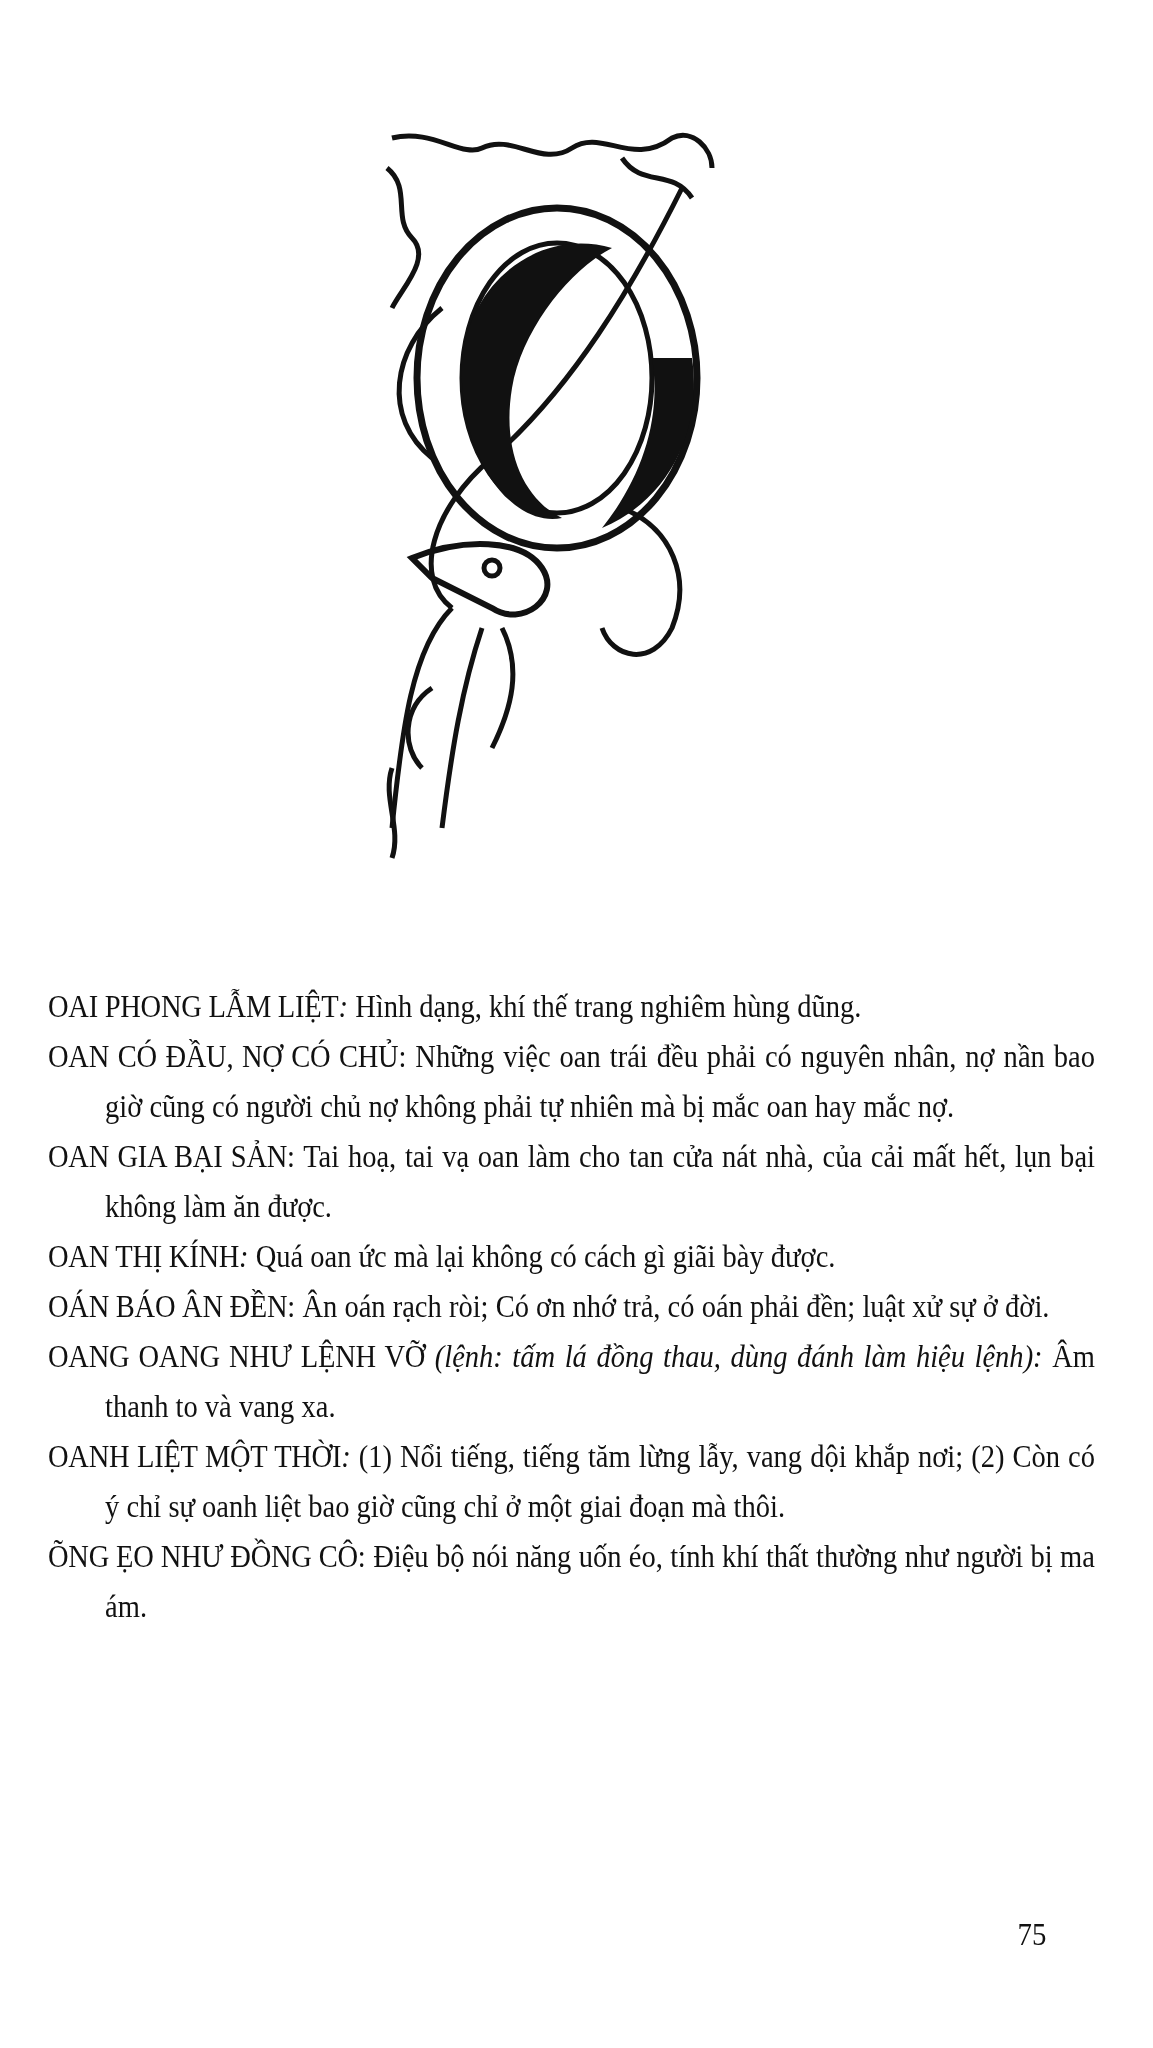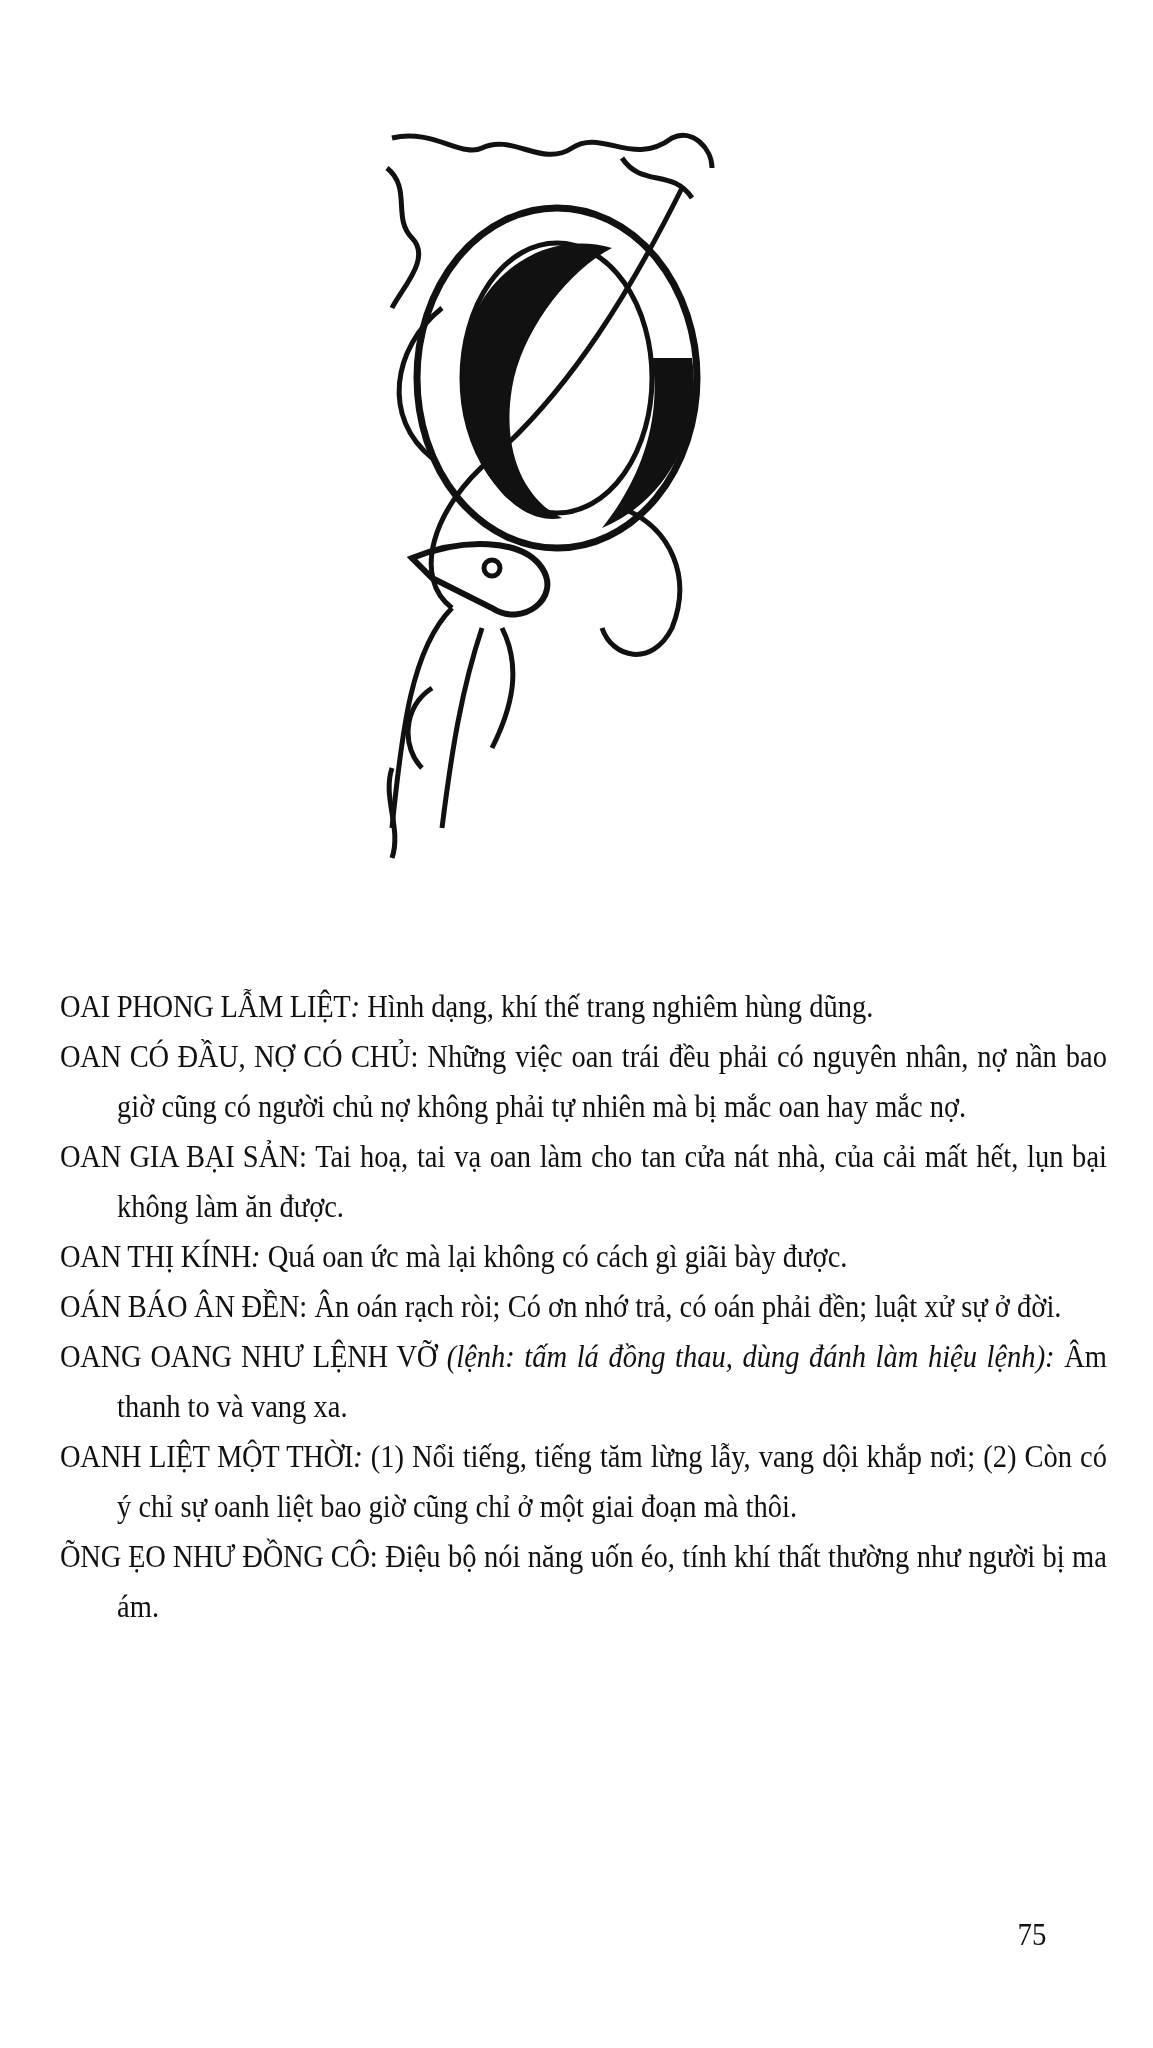--- a/index.html
+++ b/index.html
@@ -5,21 +5,21 @@
   html, body { margin: 0; padding: 0; background: #ffffff; }
   body {
     width: 1153px; height: 2048px; position: relative; overflow: hidden;
     font-family: "Liberation Serif", "DejaVu Serif", serif;
     color: #111111;
   }
   .ornament {
     position: absolute; left: 372px; top: 128px; width: 360px; height: 740px;
   }
   .entries {
-    position: absolute; left: 60px; top: 982px; width: 990px;
+    position: absolute; left: 48px; top: 982px; width: 990px;
   }
   .entry {
     font-size: 31px; line-height: 50px; margin: 0;
     padding-left: 62px; text-indent: -62px; text-align: justify;
     transform: scaleX(0.92); transform-origin: left top; width: 1076px;
   }
   .term { font-weight: normal; letter-spacing: -0.3px; }
   .note { font-style: italic; }
   .colon-it { font-style: italic; }
   .page-number {

